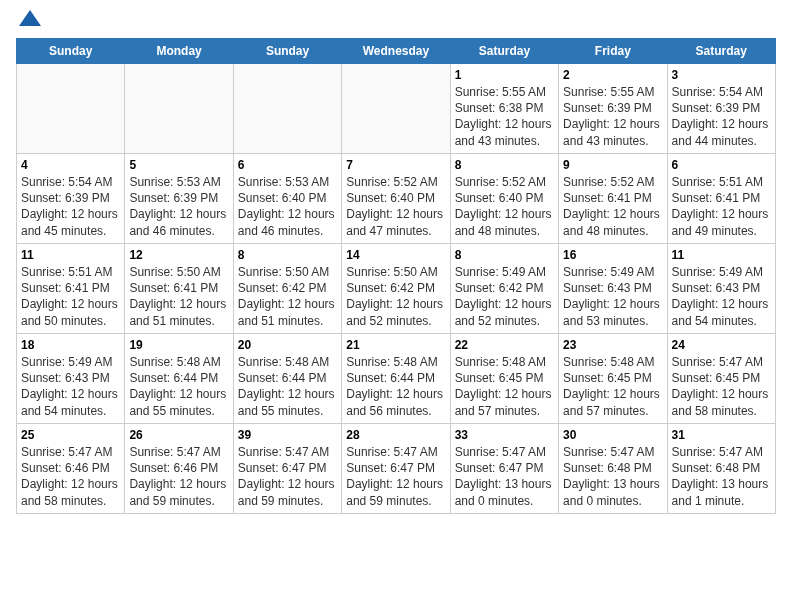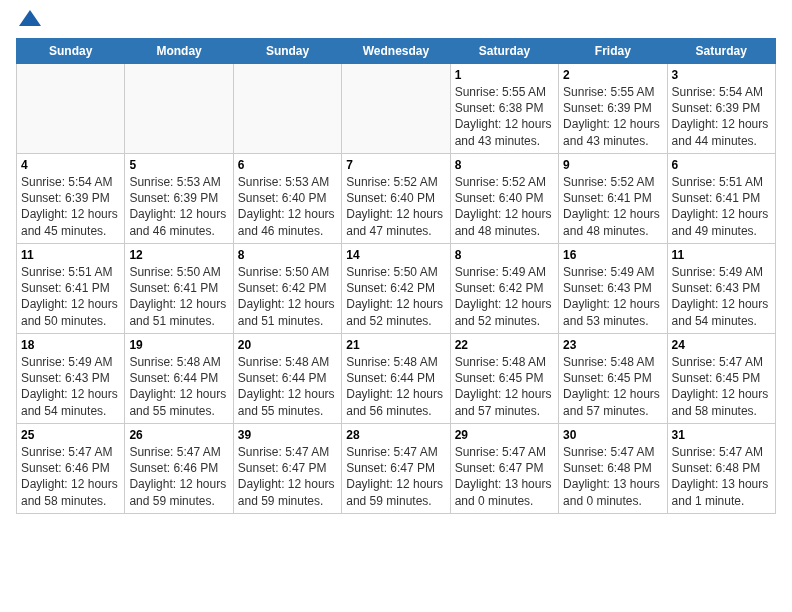--- a/index.html
+++ b/index.html
@@ -341,21 +341,21 @@
           <div class="cell-content">
             <div class="day-number">28</div>
             <div class="day-info" style="white-space: pre-line;">Sunrise: 5:47 AM
 Sunset: 6:47 PM
 Daylight: 12 hours
 and 59 minutes.</div>
           </div>
         </td>
         <td>
           <div class="cell-content">
-            <div class="day-number">29</div>
+            <div class="day-number">33</div>
             <div class="day-info" style="white-space: pre-line;">Sunrise: 5:47 AM
 Sunset: 6:47 PM
 Daylight: 13 hours
 and 0 minutes.</div>
           </div>
         </td>
         <td>
           <div class="cell-content">
             <div class="day-number">30</div>
             <div class="day-info" style="white-space: pre-line;">Sunrise: 5:47 AM

